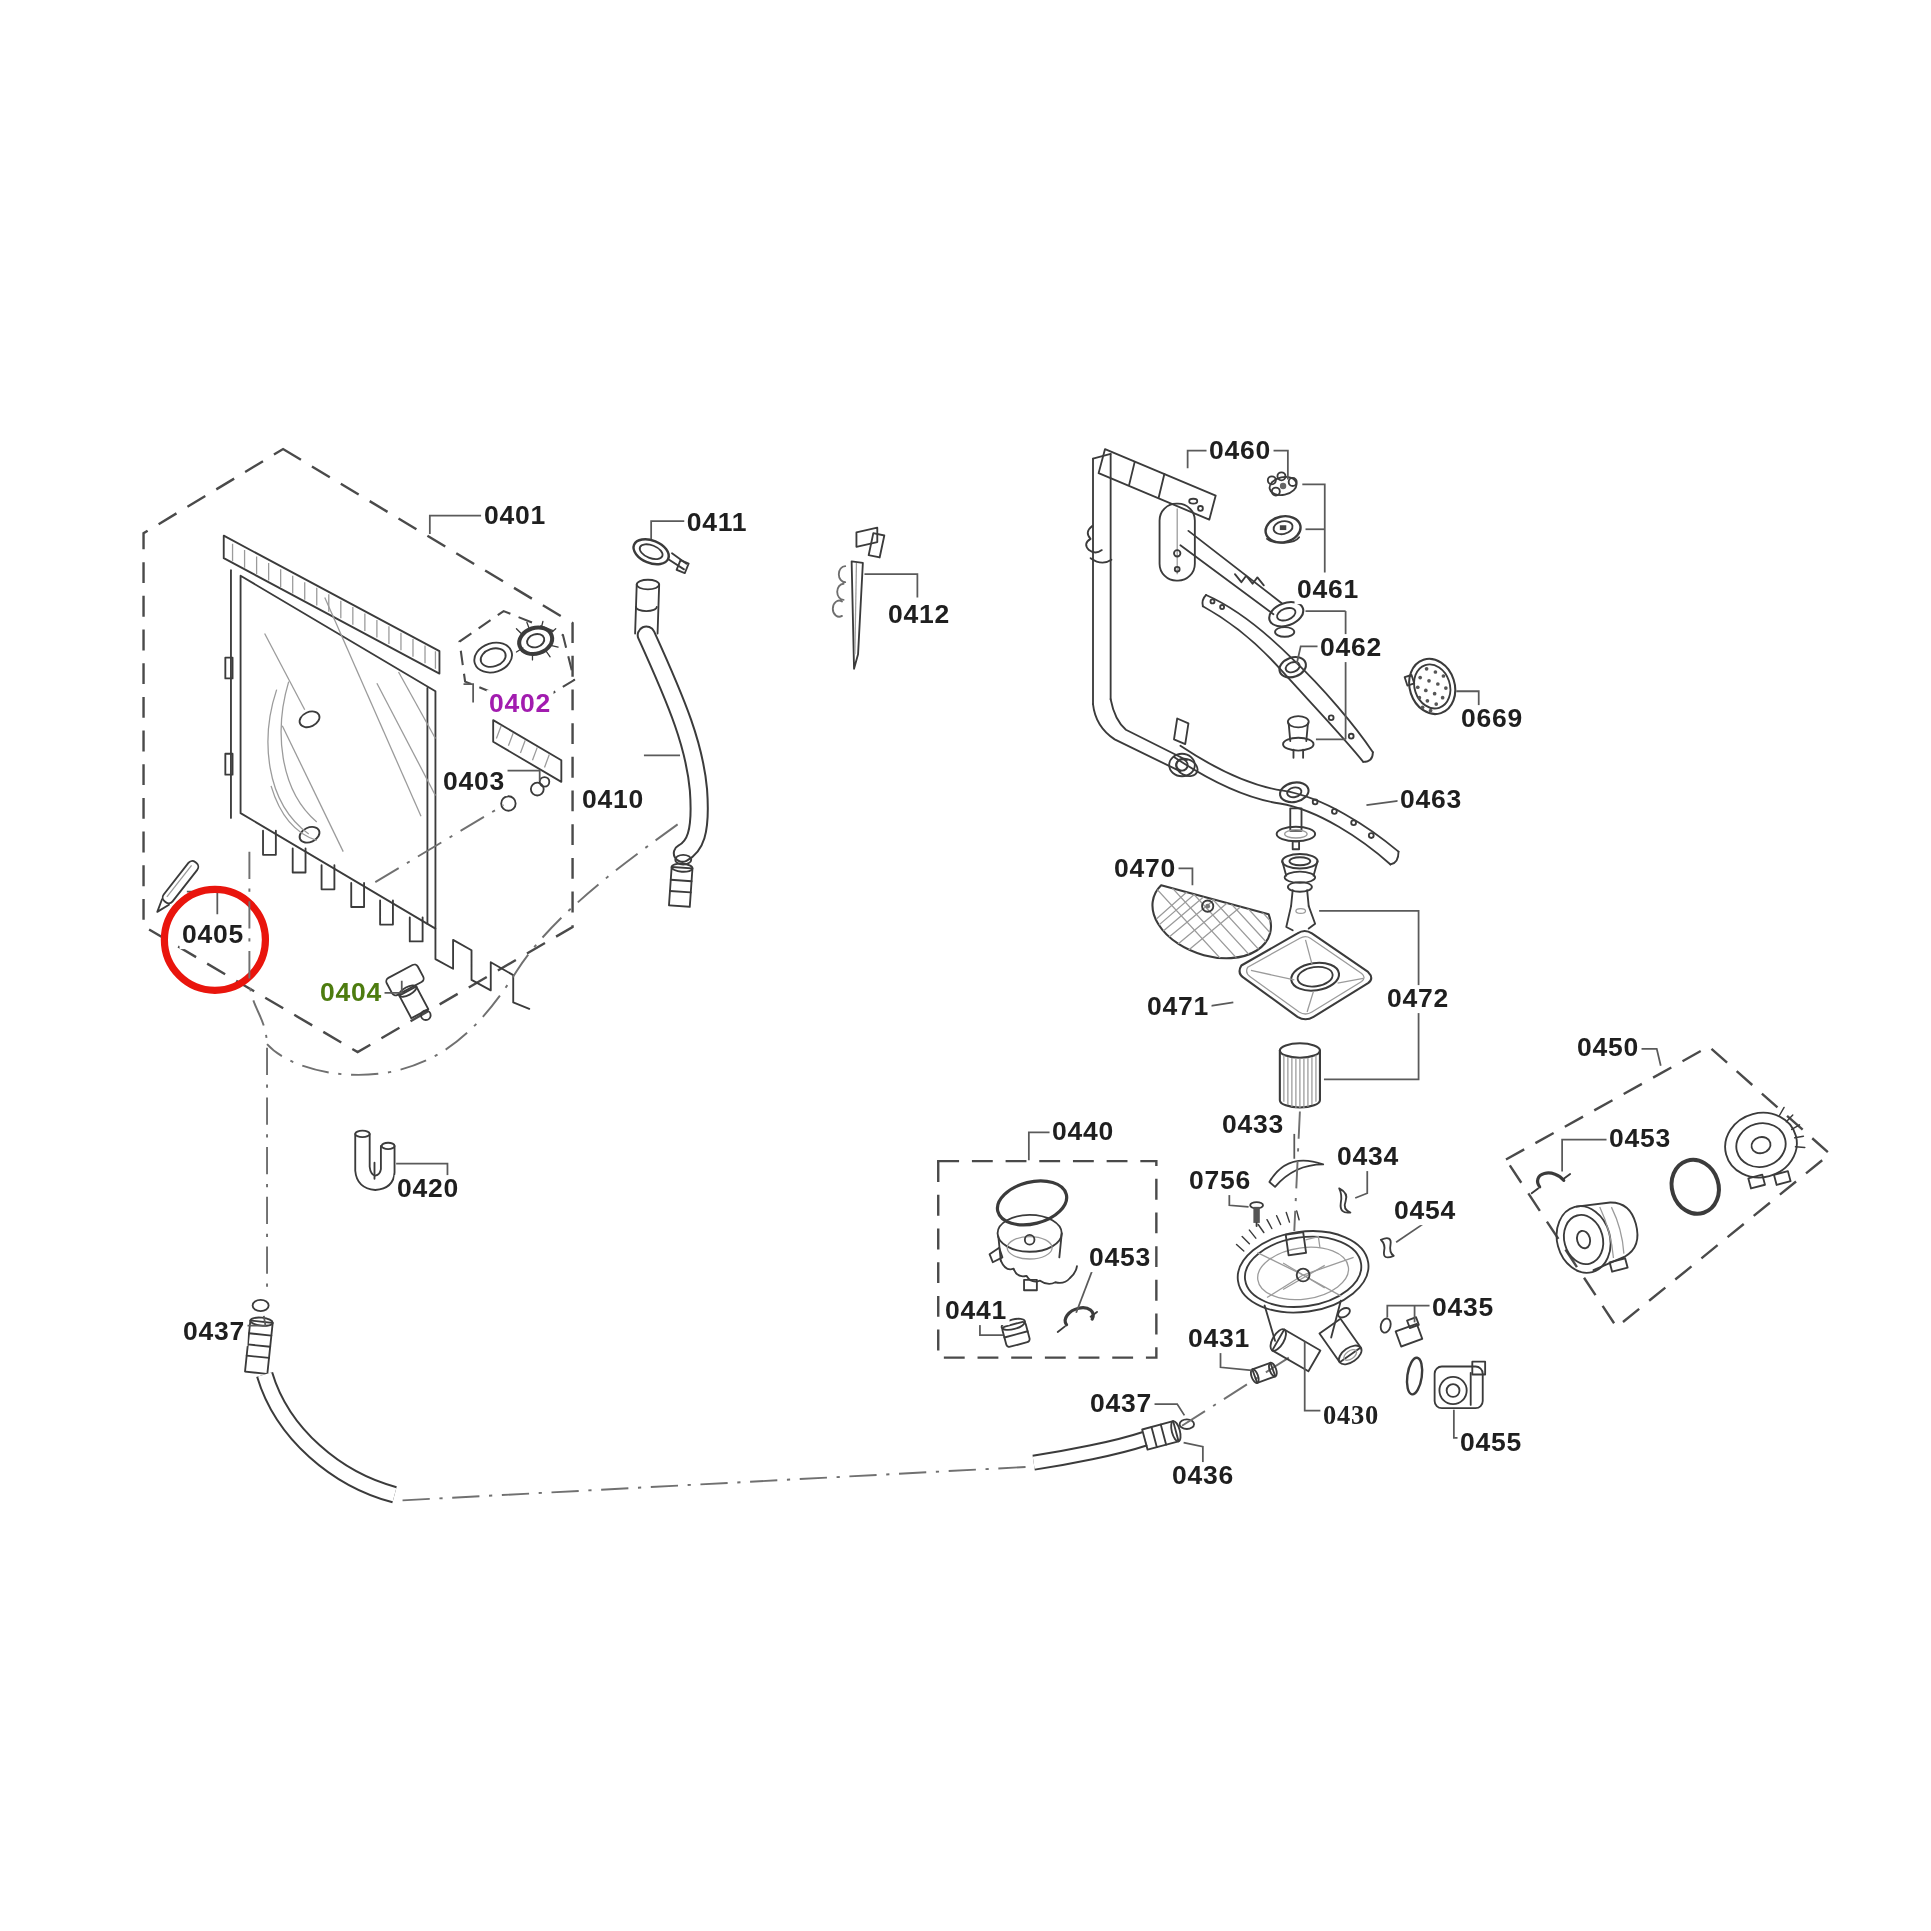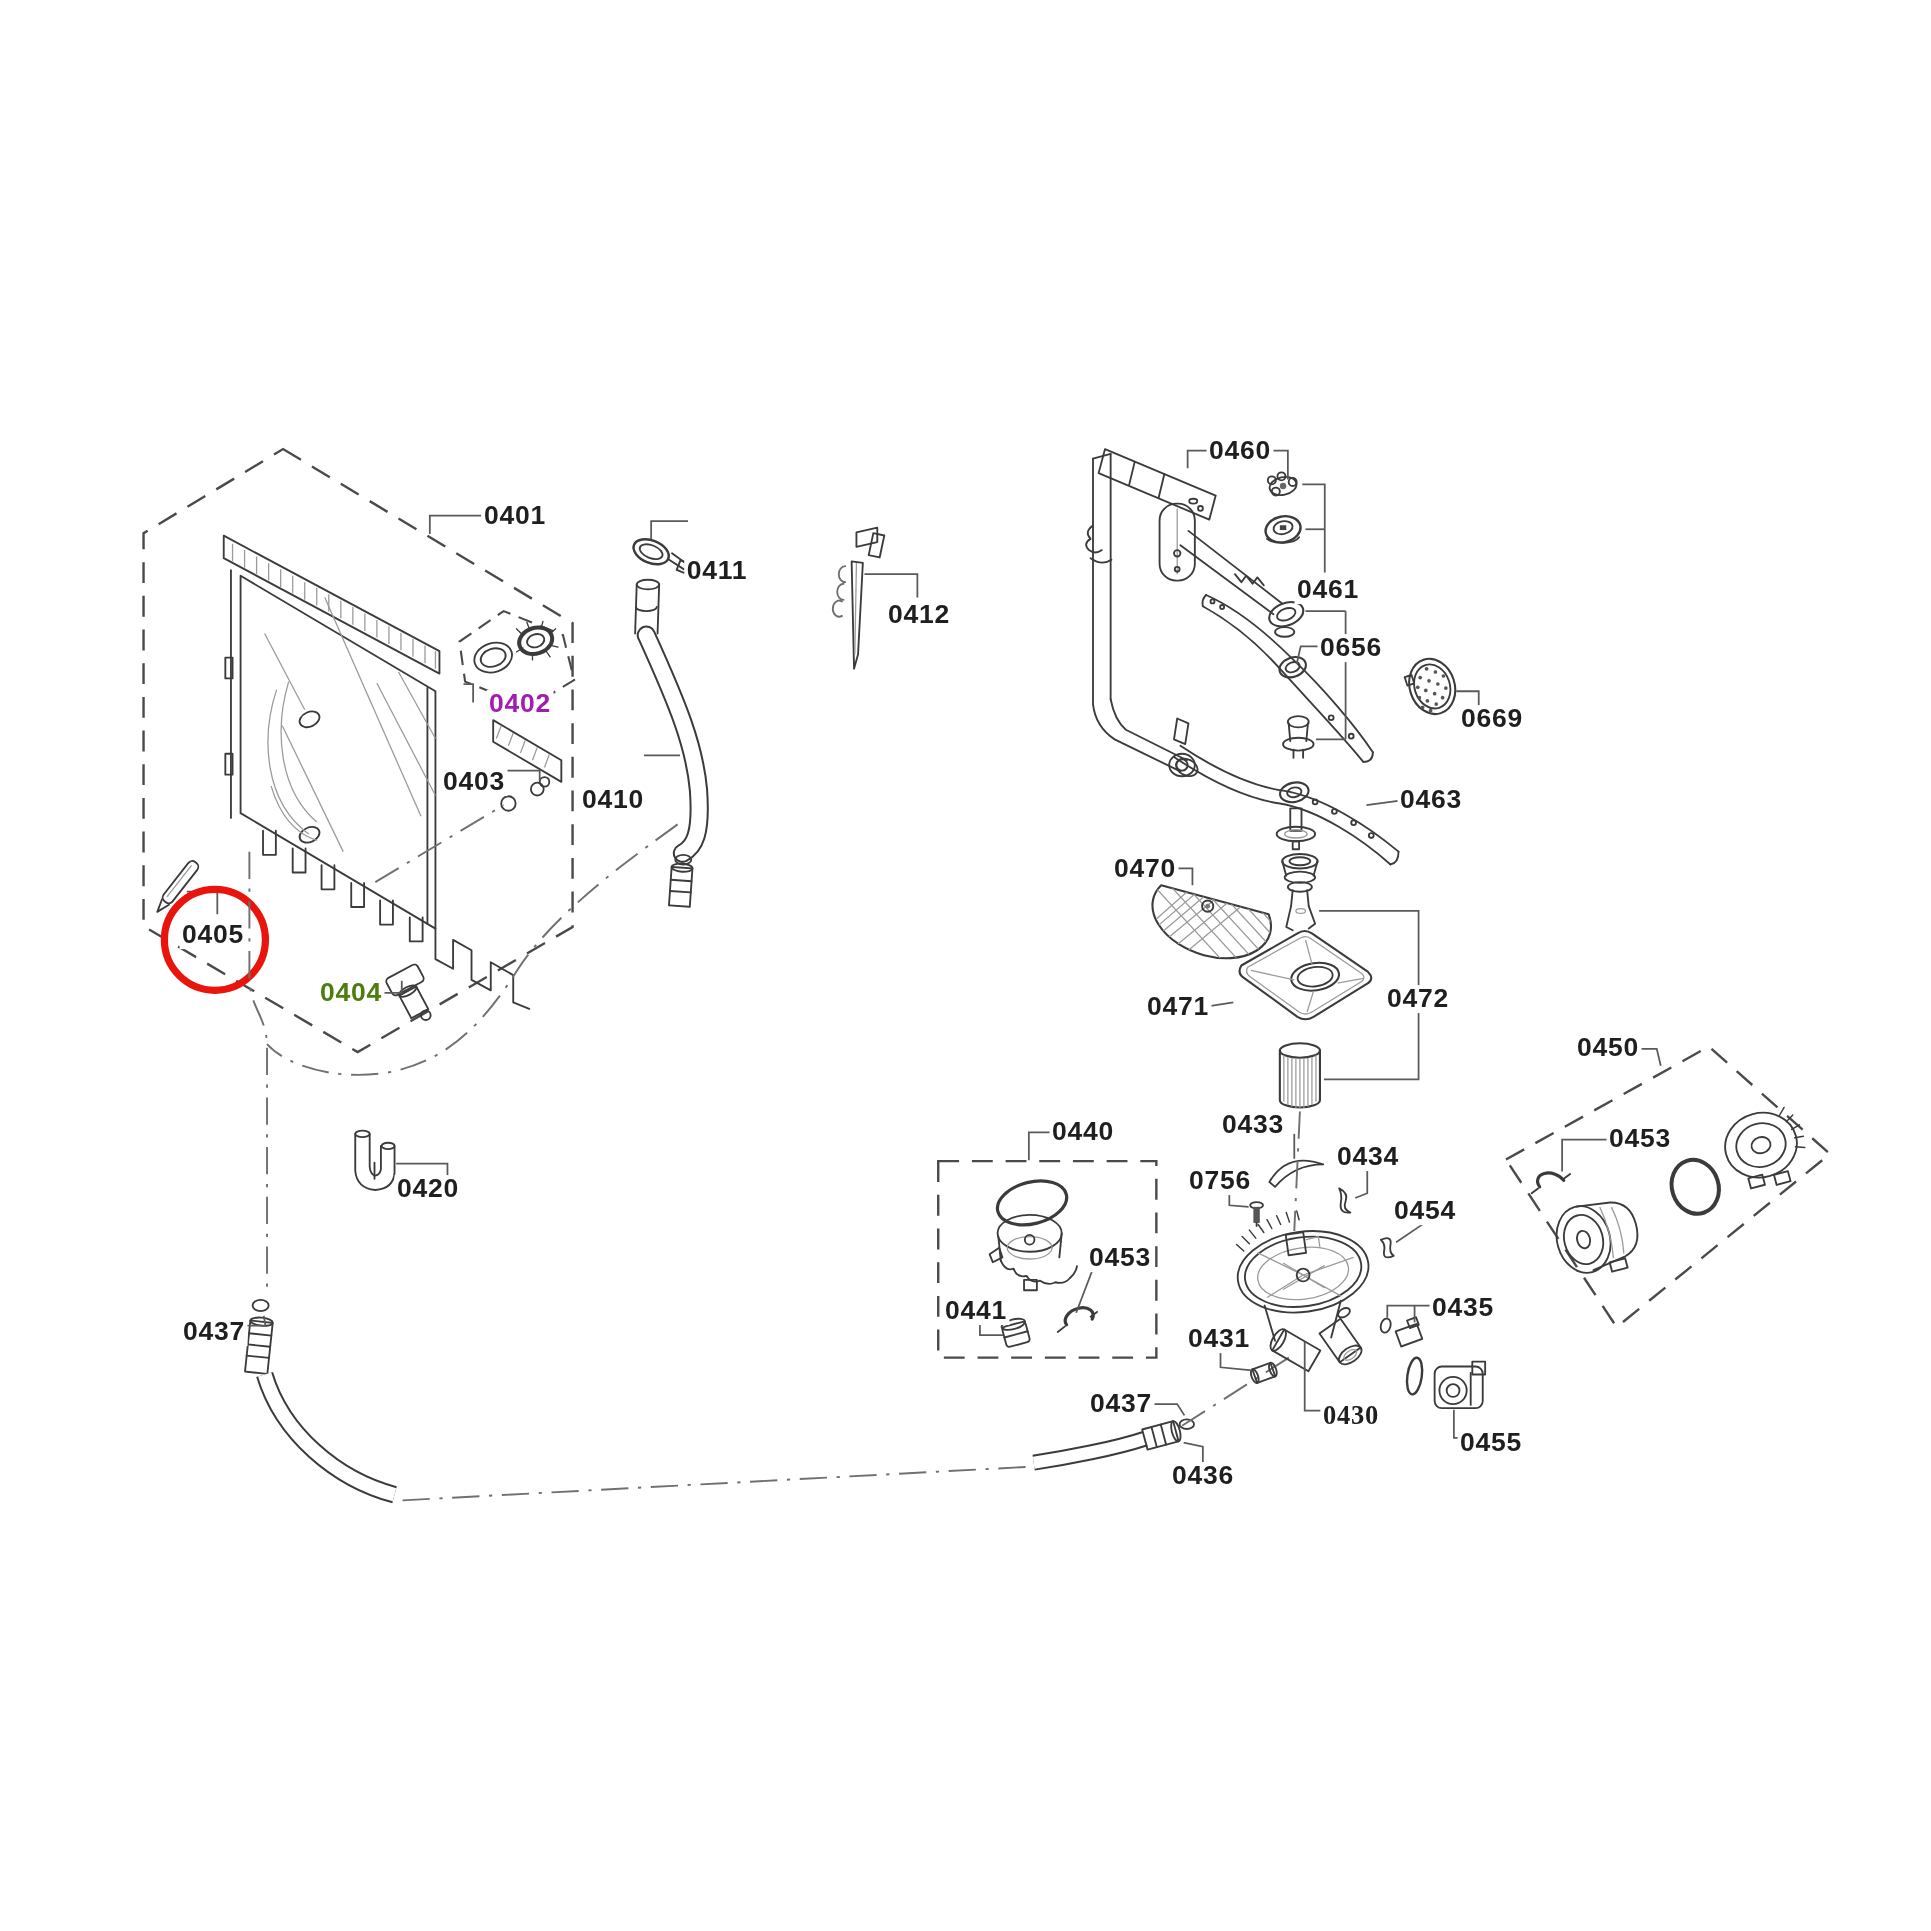--- a/index.html
+++ b/index.html
@@ -464,32 +464,32 @@
     <path class="lt" d="M1601,1316 v58 M1606,1318 v60 M1611,1319 v61 M1616,1320 v62 M1621,1320 v62 M1626,1320 v62 M1631,1319 v61 M1636,1318 v60 M1641,1316 v58"></path>
   </g>
   <polyline class="ld" points="1466,1083 1487,1083 1487,1104"></polyline>
   <polyline class="ld" points="1506,1255 1538,1250"></polyline>
   <polyline class="ld" points="1645,1136 1769,1136 1769,1346 1651,1346"></polyline>
   <line class="ddot" x1="1621" y1="1386" x2="1614" y2="1535"></line>
 </svg>
 
 <div id="label-layer">
       <div class="part-label" style="left: 515px; top: 516px; color: rgb(31, 31, 31);">0401</div>
-      <div class="part-label" style="left: 717px; top: 523px; color: rgb(31, 31, 31); margin-top: 48px;">0411</div>
+      <div class="part-label" style="left: 717px; top: 523px; color: rgb(31, 31, 31);">0411</div>
       <div class="part-label" style="left: 919px; top: 615px; color: rgb(31, 31, 31);">0412</div>
       <div class="part-label" style="left: 520px; top: 704px; color: #a21caf;">0402</div>
       <div class="part-label" style="left: 474px; top: 782px; color: rgb(31, 31, 31);">0403</div>
       <div class="part-label" style="left: 613px; top: 800px; color: rgb(31, 31, 31);">0410</div>
       <div class="part-label" style="left: 351px; top: 993px; color: #4d7c0f;">0404</div>
       <div class="part-label" style="left: 213px; top: 935px; color: rgb(31, 31, 31);">0405</div>
       <div class="part-label" style="left: 428px; top: 1189px; color: rgb(31, 31, 31);">0420</div>
       <div class="part-label" style="left: 214px; top: 1332px; color: rgb(31, 31, 31);">0437</div>
       <div class="part-label" style="left: 1240px; top: 451px; color: rgb(31, 31, 31);">0460</div>
       <div class="part-label" style="left: 1328px; top: 590px; color: rgb(31, 31, 31);">0461</div>
-      <div class="part-label" style="left: 1351px; top: 648px; color: rgb(31, 31, 31);">0656</div>
+      <div class="part-label" style="left: 1351px; top: 648px; color: rgb(31, 31, 31);">0462</div>
       <div class="part-label" style="left: 1492px; top: 719px; color: rgb(31, 31, 31);">0669</div>
       <div class="part-label" style="left: 1431px; top: 800px; color: rgb(31, 31, 31);">0463</div>
       <div class="part-label" style="left: 1145px; top: 869px; color: rgb(31, 31, 31);">0470</div>
       <div class="part-label" style="left: 1178px; top: 1007px; color: rgb(31, 31, 31); text-align: right;">0471</div>
       <div class="part-label" style="left: 1418px; top: 999px; color: rgb(31, 31, 31);">0472</div>
       <div class="part-label" style="left: 1608px; top: 1048px; color: rgb(31, 31, 31);">0450</div>
       <div class="part-label" style="left: 1640px; top: 1139px; color: rgb(31, 31, 31);">0453</div>
       <div class="part-label" style="left: 1083px; top: 1132px; color: rgb(31, 31, 31);">0440</div>
       <div class="part-label" style="left: 1120px; top: 1258px; color: rgb(31, 31, 31);">0453</div>
       <div class="part-label" style="left: 976px; top: 1311px; color: rgb(31, 31, 31);">0441</div>

